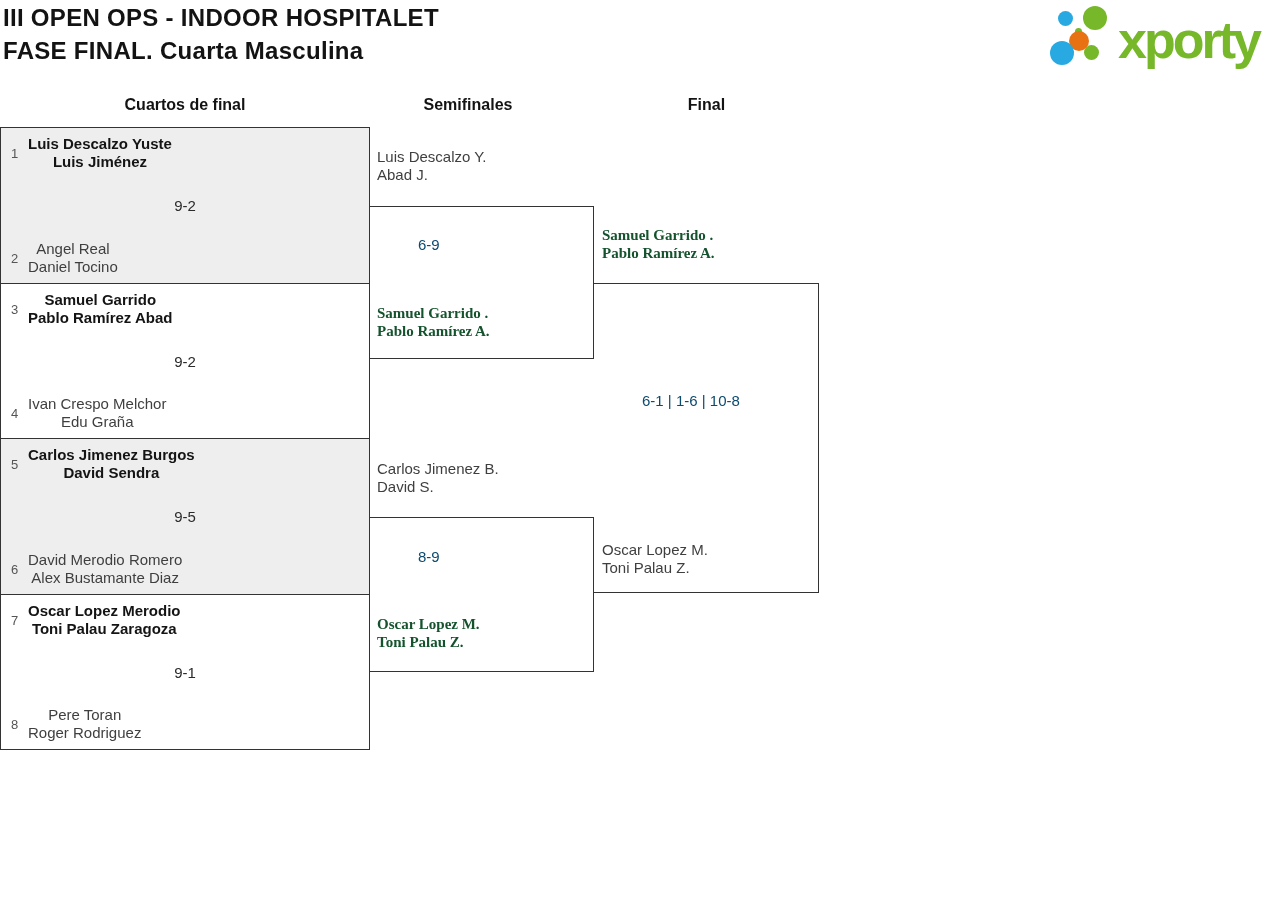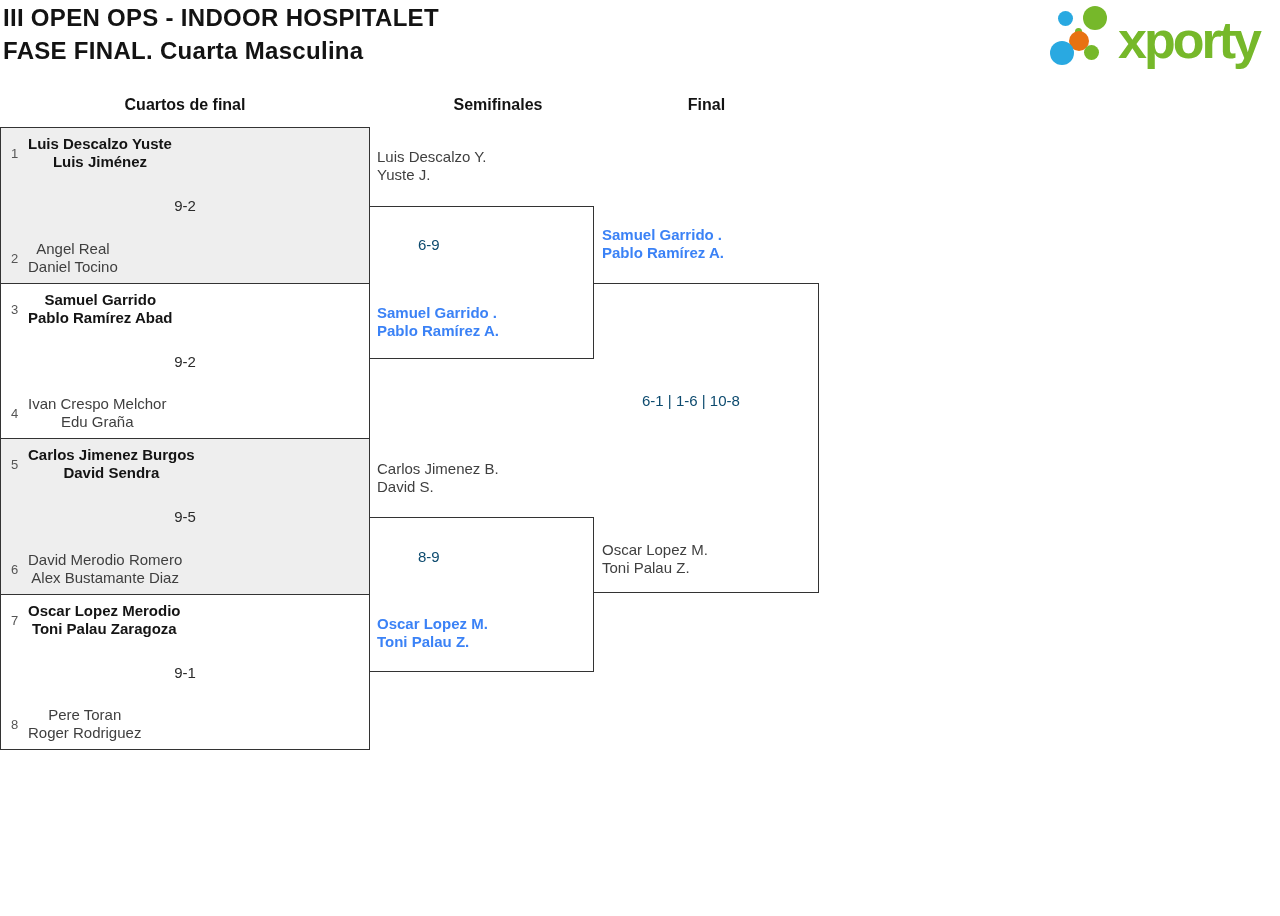--- a/index.html
+++ b/index.html
@@ -24,40 +24,40 @@
   .dot-orange     {left:23px;top:27px;width:20px;height:20px;background:var(--brand-orange);}
   .dot-blue-large {left:4px;top:37px;width:24px;height:24px;background:var(--brand-blue);}
   .dot-green-small{left:38px;top:41px;width:15px;height:15px;background:var(--brand-green);}
   .logo-text{position:absolute;left:64px;top:0;height:72px;display:flex;align-items:center;
              font-size:52px;font-weight:800;letter-spacing:-3px;color:var(--brand-green);margin-left:8px;}
 
   
   .round-label{position:absolute;top:96px;height:22px;text-align:center;
                font-size:16px;font-weight:600;color:#131313;}
   .round-qf{left:0;width:370px;}
-  .round-sf{left:386px;width:224px;}
+  .round-sf{left:356px;width:224px;}
   .round-f {left:594px;width:225px;}
 
   
   .qf-box{position:absolute;left:0;width:370px;border:1px solid var(--line);border-bottom:none;
           display:flex;flex-direction:column;justify-content:space-between;padding:7px 0;}
   .qf-1{top:127px;height:156px;background:var(--panel-gray);}
   .qf-2{top:283px;height:155px;background:#ffffff;}
   .qf-3{top:438px;height:156px;background:var(--panel-gray);}
   .qf-4{top:594px;height:156px;background:#ffffff;border-bottom:1px solid var(--line);}
 
   .team-row{display:flex;align-items:center;}
   .seed{width:27px;flex:none;text-align:center;font-size:13px;color:#555555;}
   .team-names{font-size:15px;line-height:18px;color:#3f3f3f;text-align:center;}
   .team-names.winner{font-weight:700;color:#141414;}
   .qf-score{width:100%;text-align:center;font-size:15px;color:#2b2b2b;}
 
   
   .pair-label{position:absolute;font-size:15px;line-height:18px;color:#3f3f3f;}
-  .pair-label.winner{font-weight:700;color:#3b82f6;}
+  .pair-label.winner{font-weight:700;color:#14532d;font-family:Liberation Serif, serif;}
   .match-box{position:absolute;border:1px solid var(--line);border-left:none;background:transparent;}
   .sf-box-1{left:370px;top:206px;width:224px;height:153px;}
   .sf-box-2{left:370px;top:517px;width:224px;height:155px;}
   .f-box   {left:594px;top:283px;width:225px;height:310px;}
   .match-score{position:absolute;text-align:left;font-size:15px;color:#0c4a6e;padding-left:48px;}
   .sf-score-1{left:370px;top:236px;width:224px;}
   .sf-score-2{left:370px;top:548px;width:224px;}
   .f-score   {left:594px;top:392px;width:225px;}
 
   .sf1-top{left:377px;top:148px;}
@@ -158,21 +158,21 @@
       <span class="seed">8</span>
       <div class="team-names">
         <div>Pere Toran</div>
         <div>Roger Rodriguez</div>
       </div>
     </div>
   </div>
 
   <div class="pair-label sf1-top">
     <div>Luis Descalzo Y.</div>
-    <div>Yuste J.</div>
+    <div>Abad J.</div>
   </div>
   <div class="match-box sf-box-1"></div>
   <div class="match-score sf-score-1">6-9</div>
   <div class="pair-label winner sf1-bottom">
     <div>Samuel Garrido .</div>
     <div>Pablo Ramírez A.</div>
   </div>
 
   <div class="pair-label sf2-top">
     <div>Carlos Jimenez B.</div>

